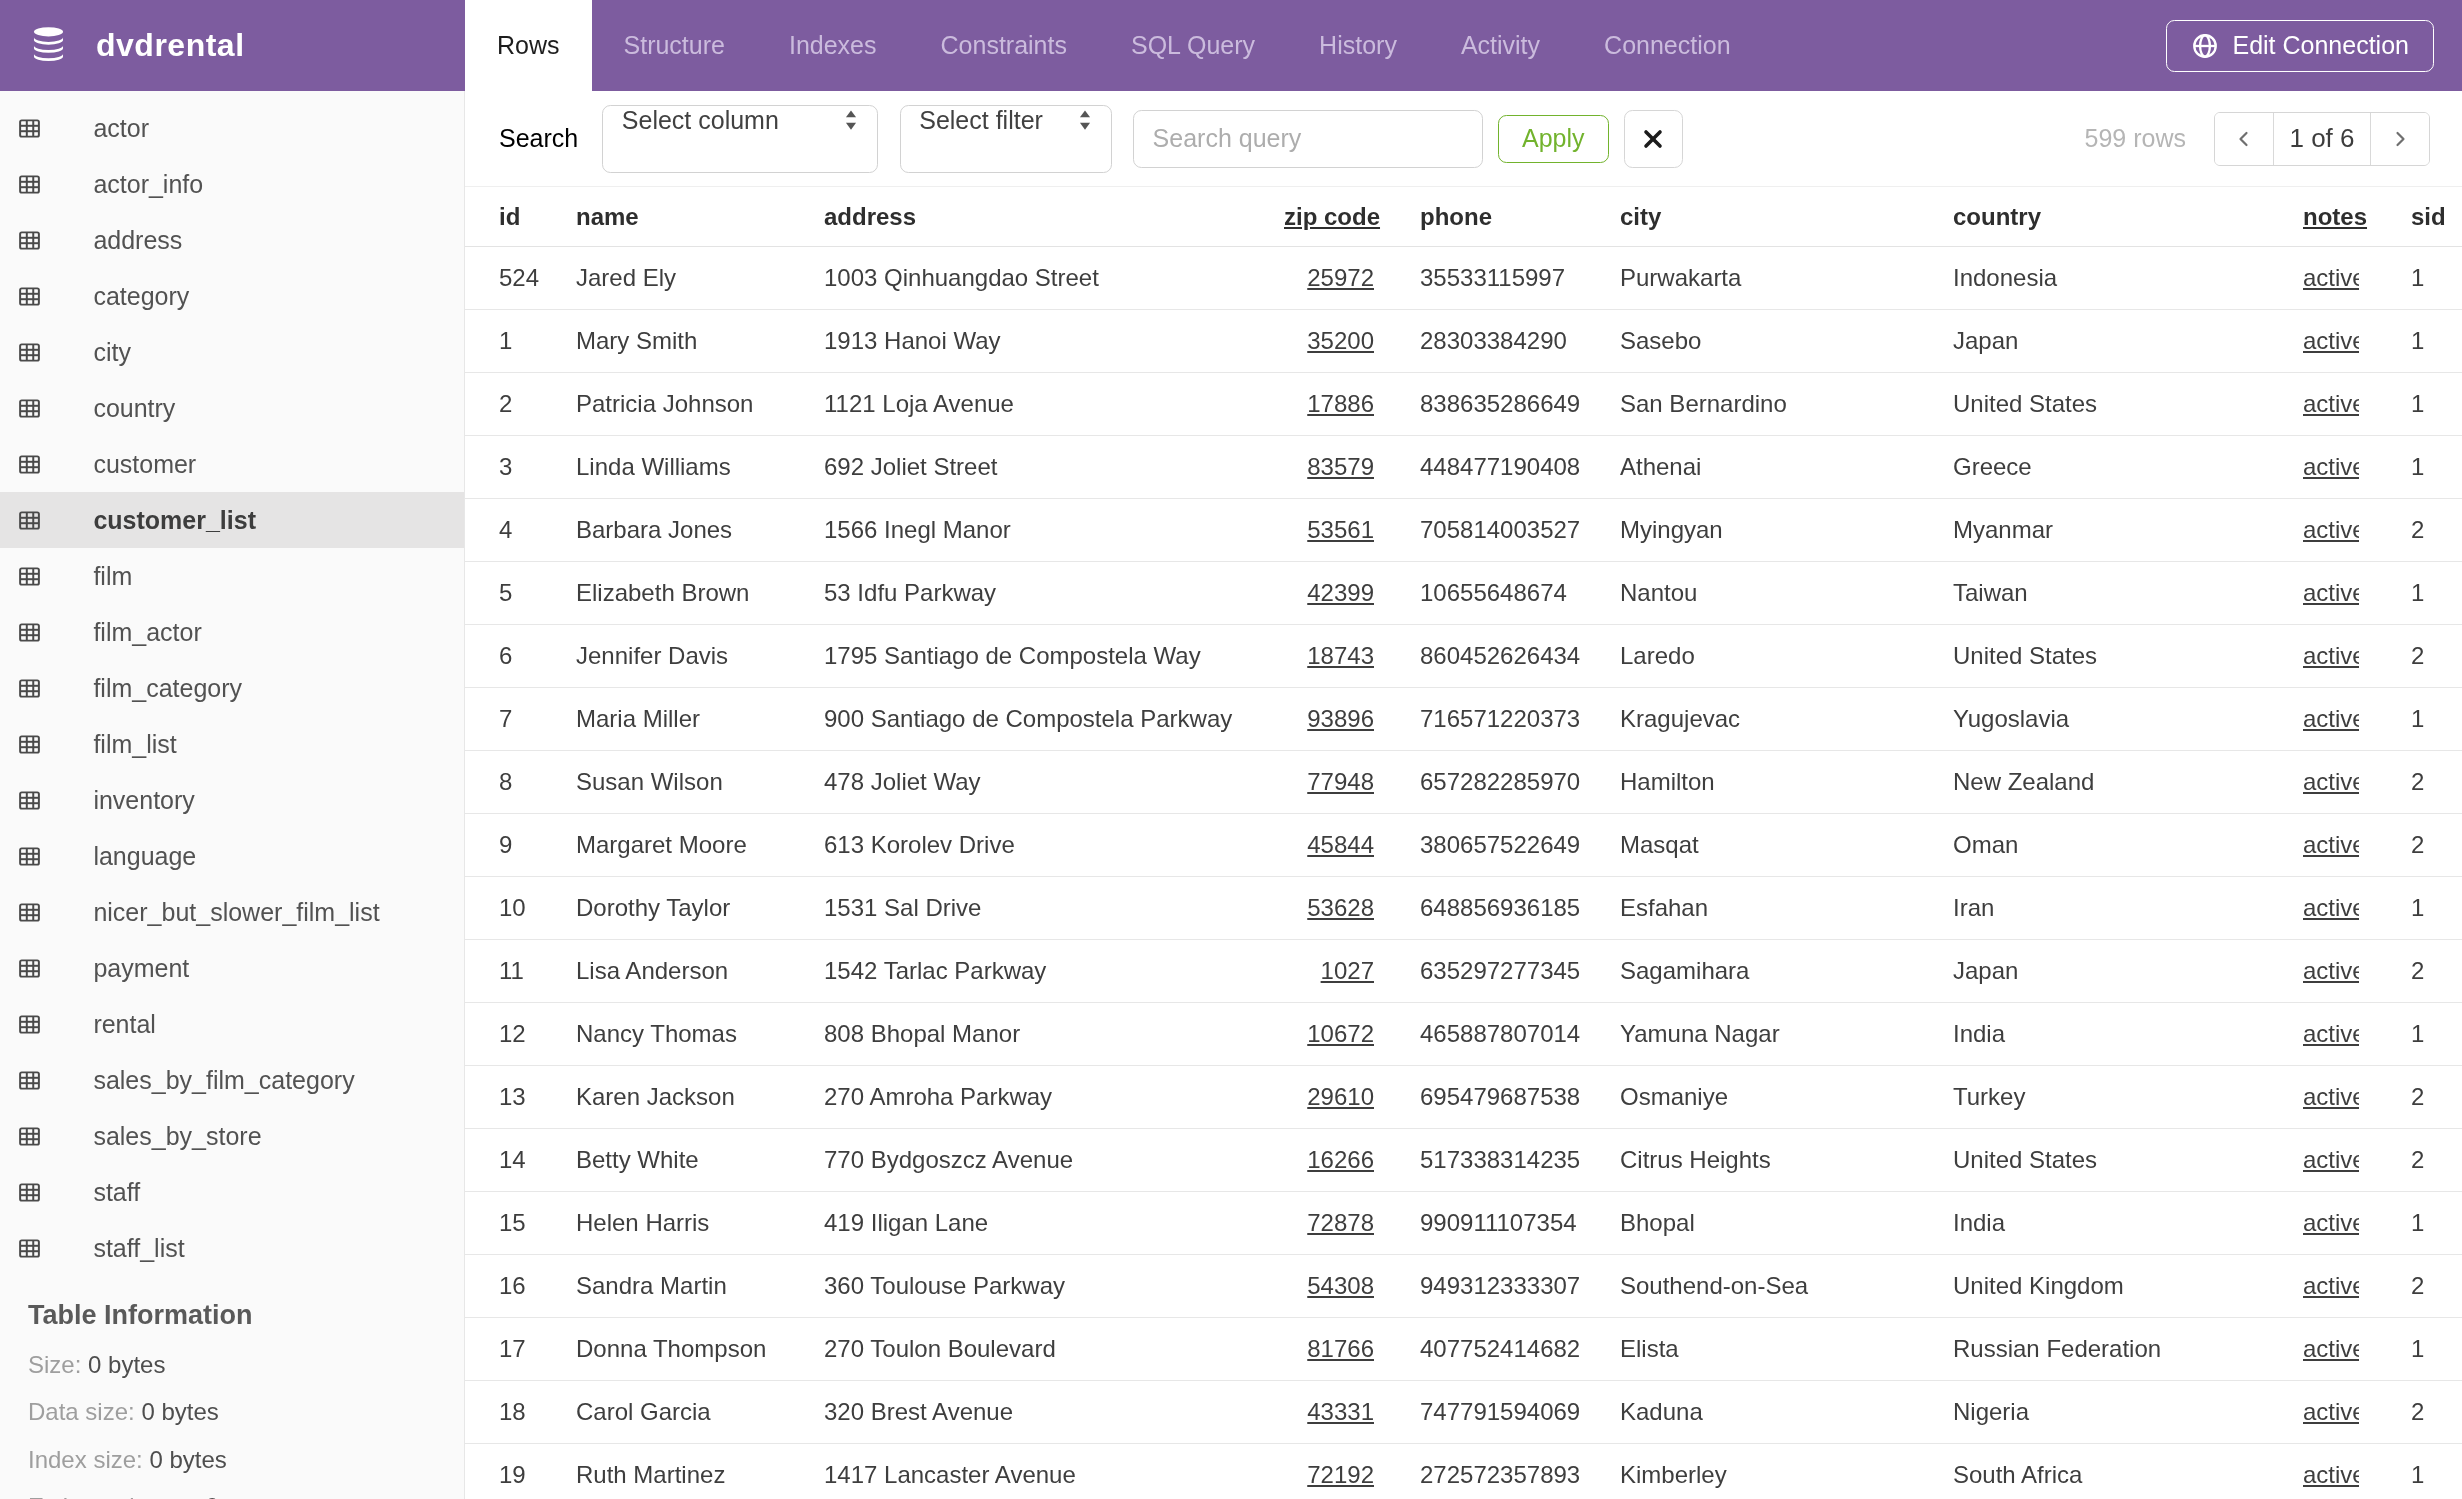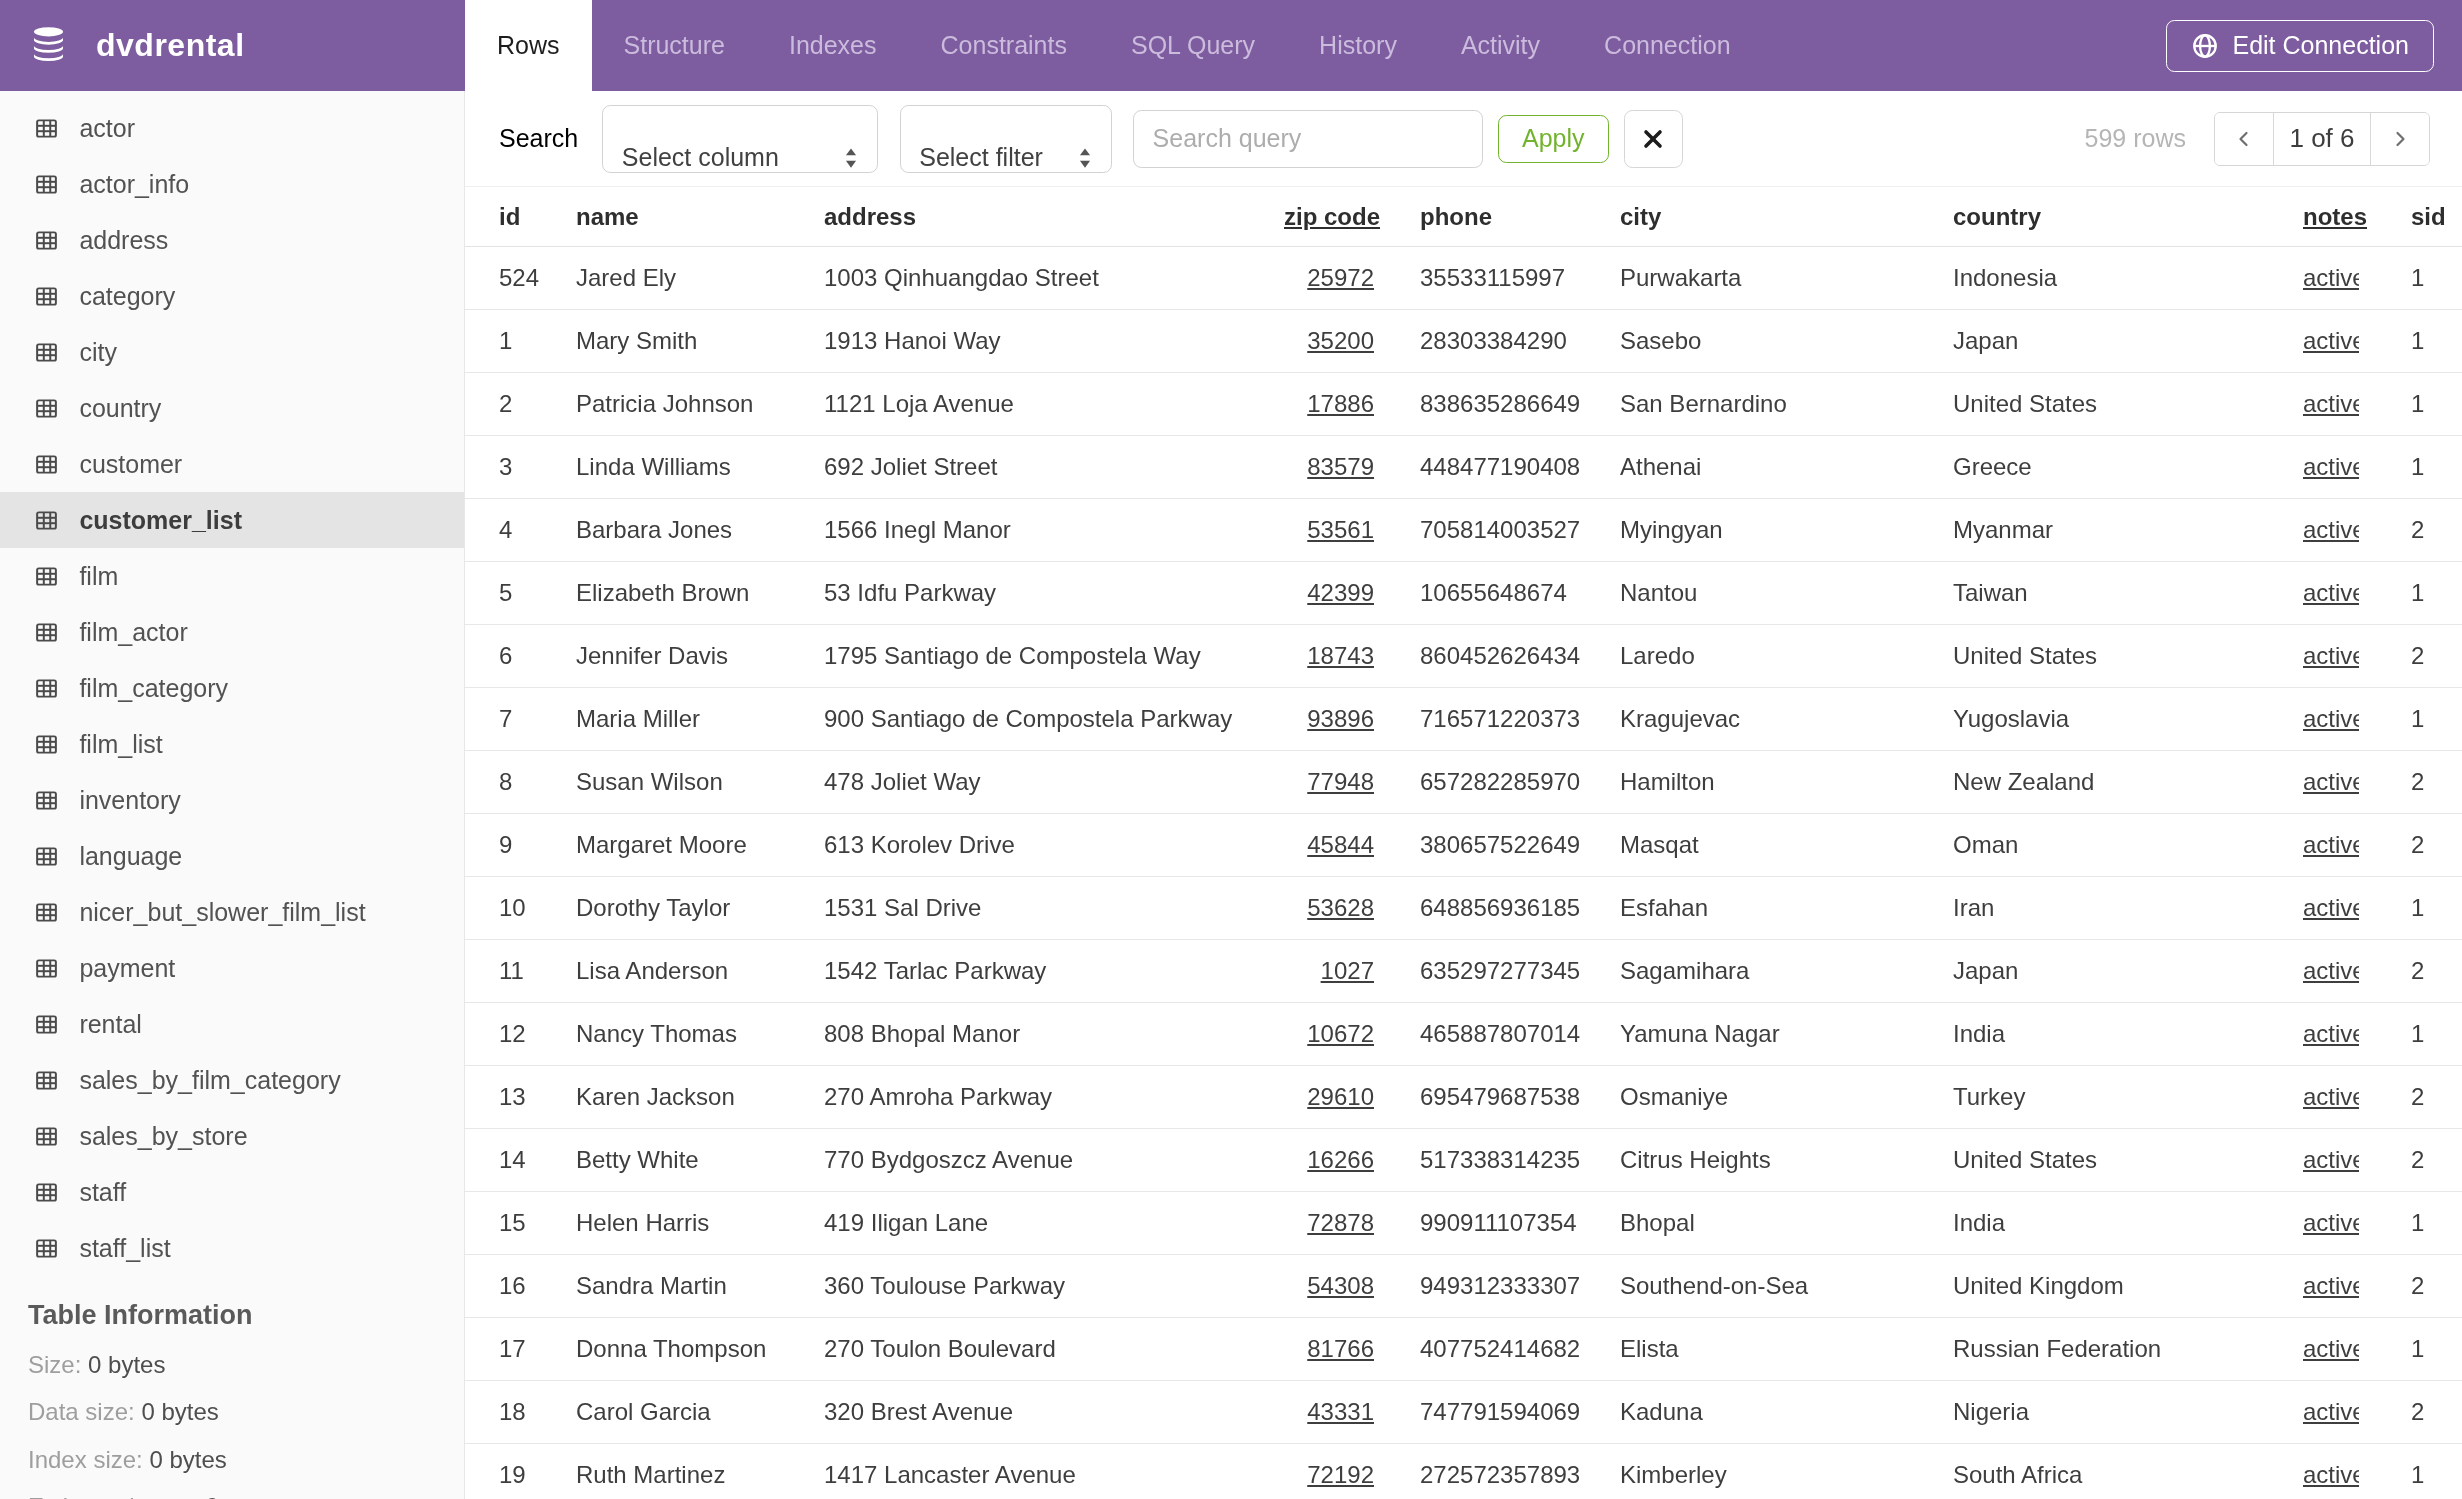--- a/index.html
+++ b/index.html
@@ -18,39 +18,39 @@
   .edit-conn { margin:19.5px 28px 19.5px 0; height:52px; border:1.9px solid #fff; border-radius:8.4px;
     background:transparent; display:flex; align-items:center; padding:0 24px; color:#fff; font-size:25px; }
   .edit-conn svg { width:28px; height:28px; margin-right:13px; }
 
   
   .layout { display:flex; height:1409px; }
 
   
   .sidebar { width:465px; flex:0 0 auto; background:#FAFAFA; border-right:0.9px solid #E7E7E7; overflow:hidden; }
   .side-list { list-style:none; padding-top:9.3px; }
-  .side-item { height:56px; display:flex; align-items:center; padding-left:34px; }
+  .side-item { height:56px; display:flex; align-items:center; padding-left:17px;gap:31px; }
   .side-item svg { width:25px; height:25px; flex:0 0 auto; }
   .side-label { margin-left:20.4px; font-size:25px; color:#525252; white-space:nowrap; }
   .side-item.selected { background:#E5E4E4; }
   .side-item.selected .side-label { font-weight:bold; color:#3d3d3d; }
   .table-info { padding:24px 0 0 28px; }
   .info-title { font-size:27px; font-weight:bold; color:#5a5a5a; }
   .info-line { margin-top:19.5px; font-size:24px; }
   .info-label { color:#9E9E9E; }
   .info-value { color:#4e4e4e; }
 
   
   .main { flex:1; display:flex; flex-direction:column; background:#fff; }
 
   
   .toolbar { height:95px; display:flex; align-items:center; padding-left:34px; flex:0 0 auto; }
   .search-label { font-size:25px; color:#000000; margin-right:24px; }
   .selectbox { height:68px; border:1.9px solid #D2D2D2; border-radius:8.4px; background:#fff;
-    display:flex; align-items:flex-end; padding:0 15px 0 18.6px; margin-right:21.4px; }
+    display:flex; align-items:flex-start; padding:0 15px 0 18.6px; margin-right:21.4px; }
   .selectbox .sel-text { font-size:25px; color:#414141; }
   .selectbox svg { width:22px; height:28px; margin-left:24px; }
   .sel-col { width:276px; justify-content:space-between; }
   .sel-filter { width:212px; justify-content:space-between; }
   .search-input { width:350px; height:58px; border:1.9px solid #D2D2D2; border-radius:8.4px;
     font-size:25px; padding:0 18.6px; color:#b91c1c; margin-right:15px; outline:none;
     font-family:"Liberation Sans", sans-serif; }
   .search-input::placeholder { color:#ADADAD; }
   .apply-btn { height:48px; border:1.9px solid #72B32D; border-radius:8.4px; background:#fff;
     color:#72B32D; font-size:25px; padding:0 23px; margin-right:15px;text-align:right; }

